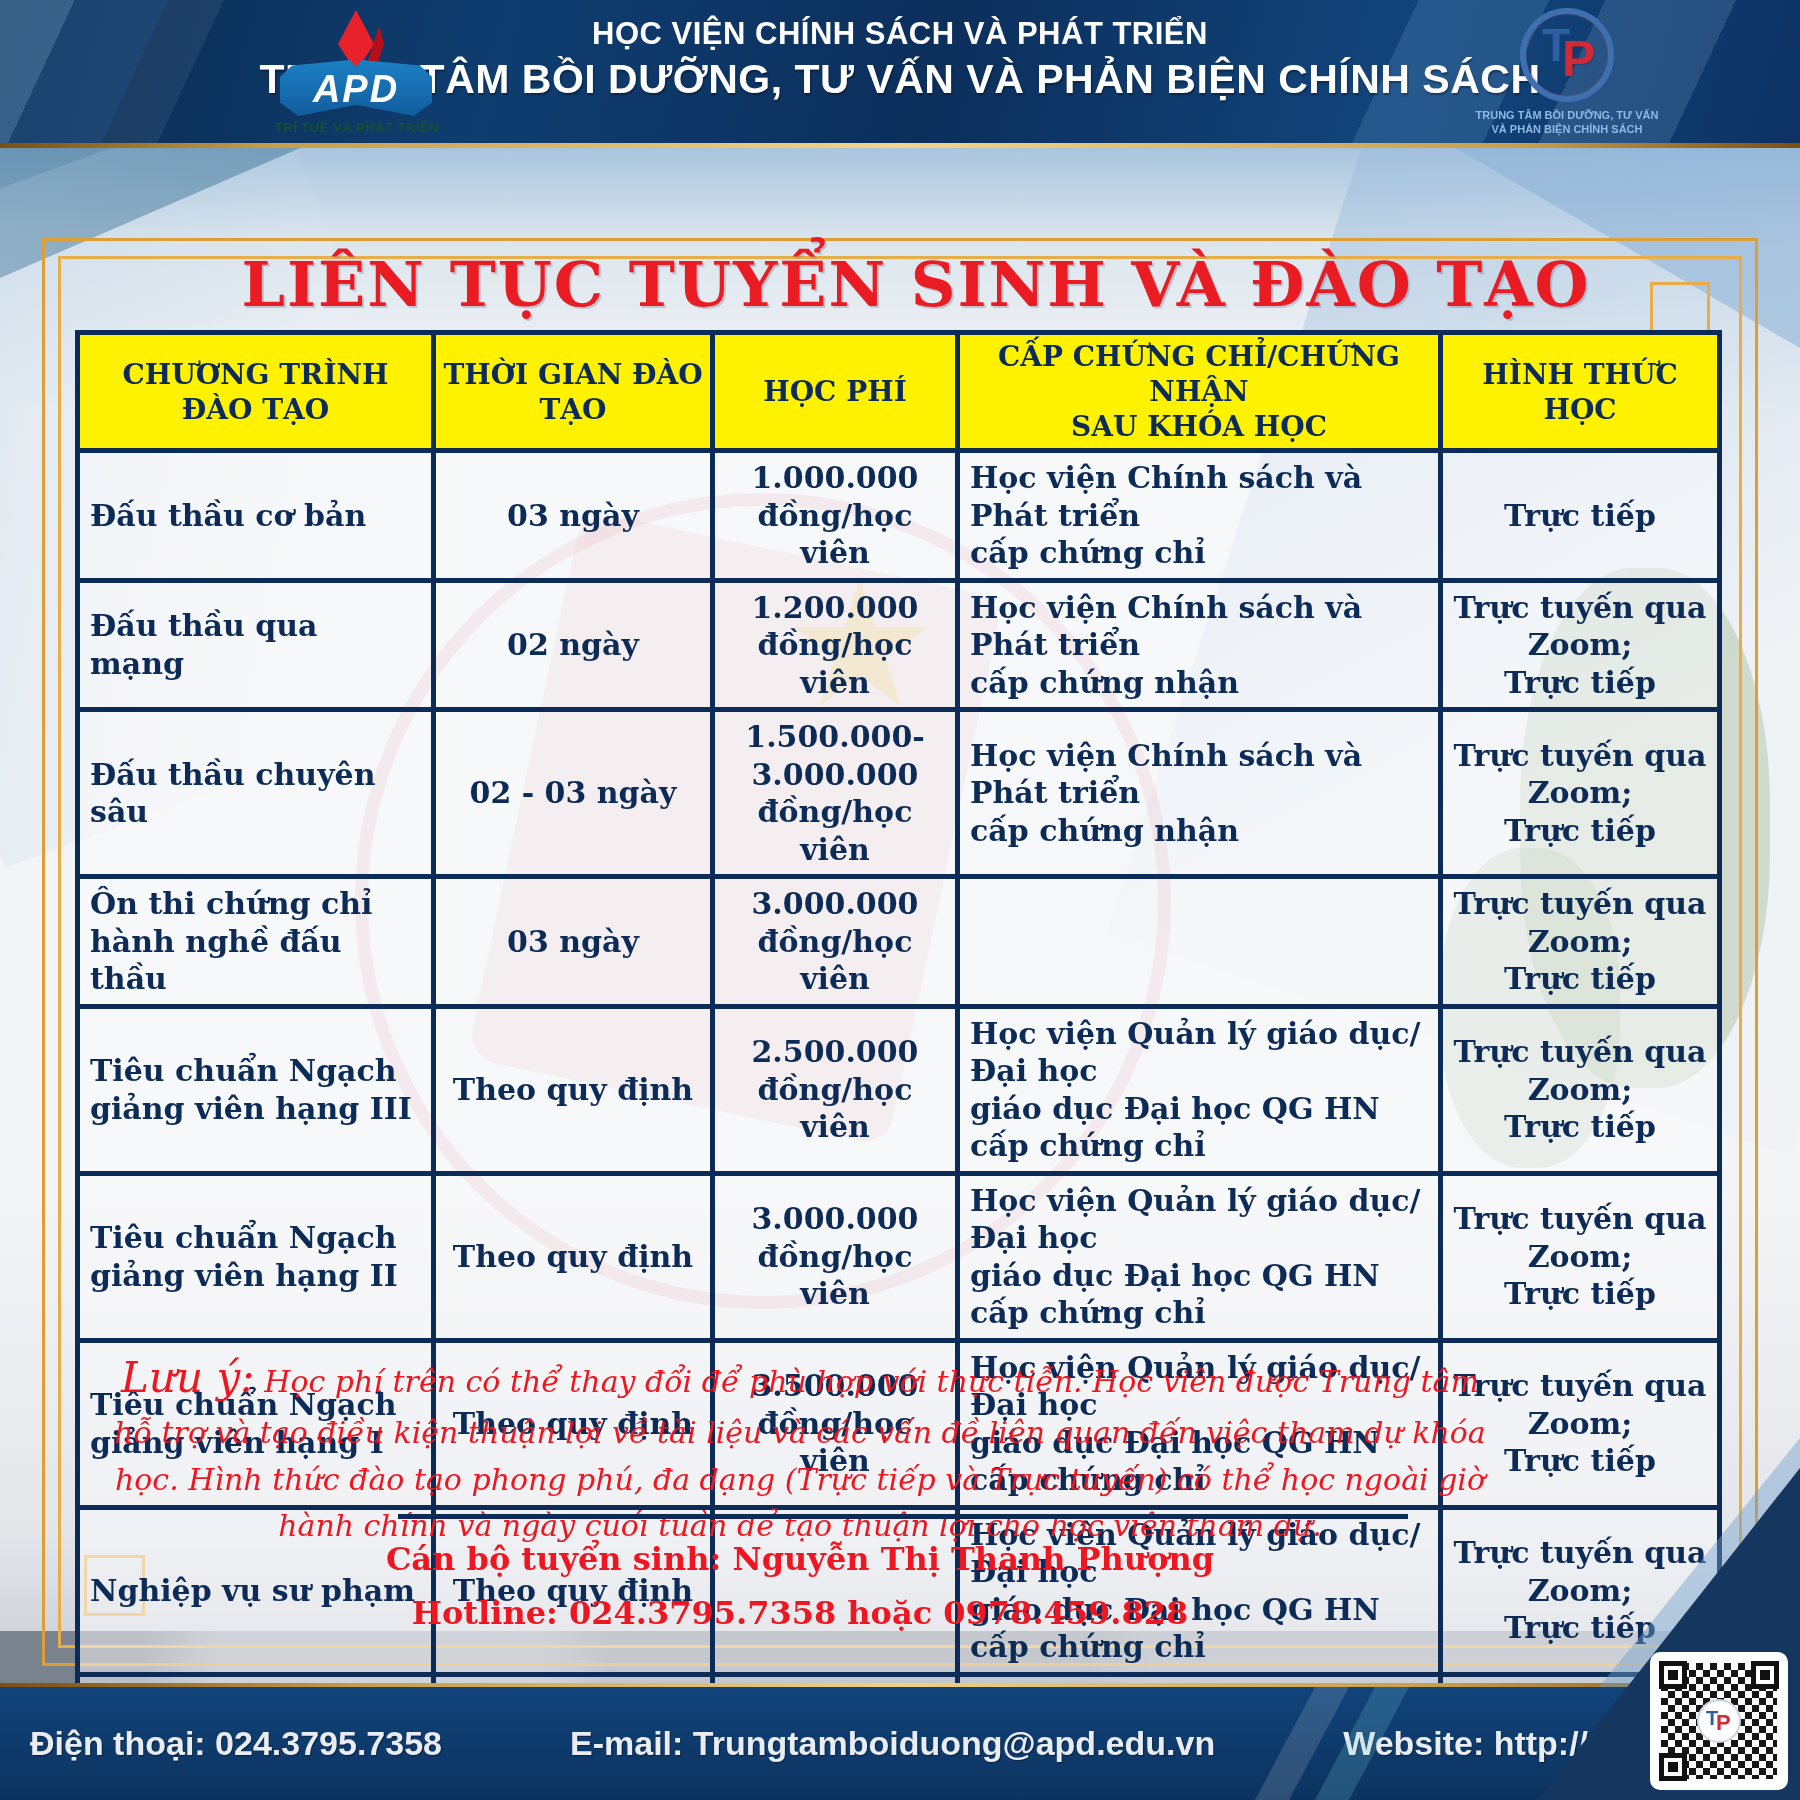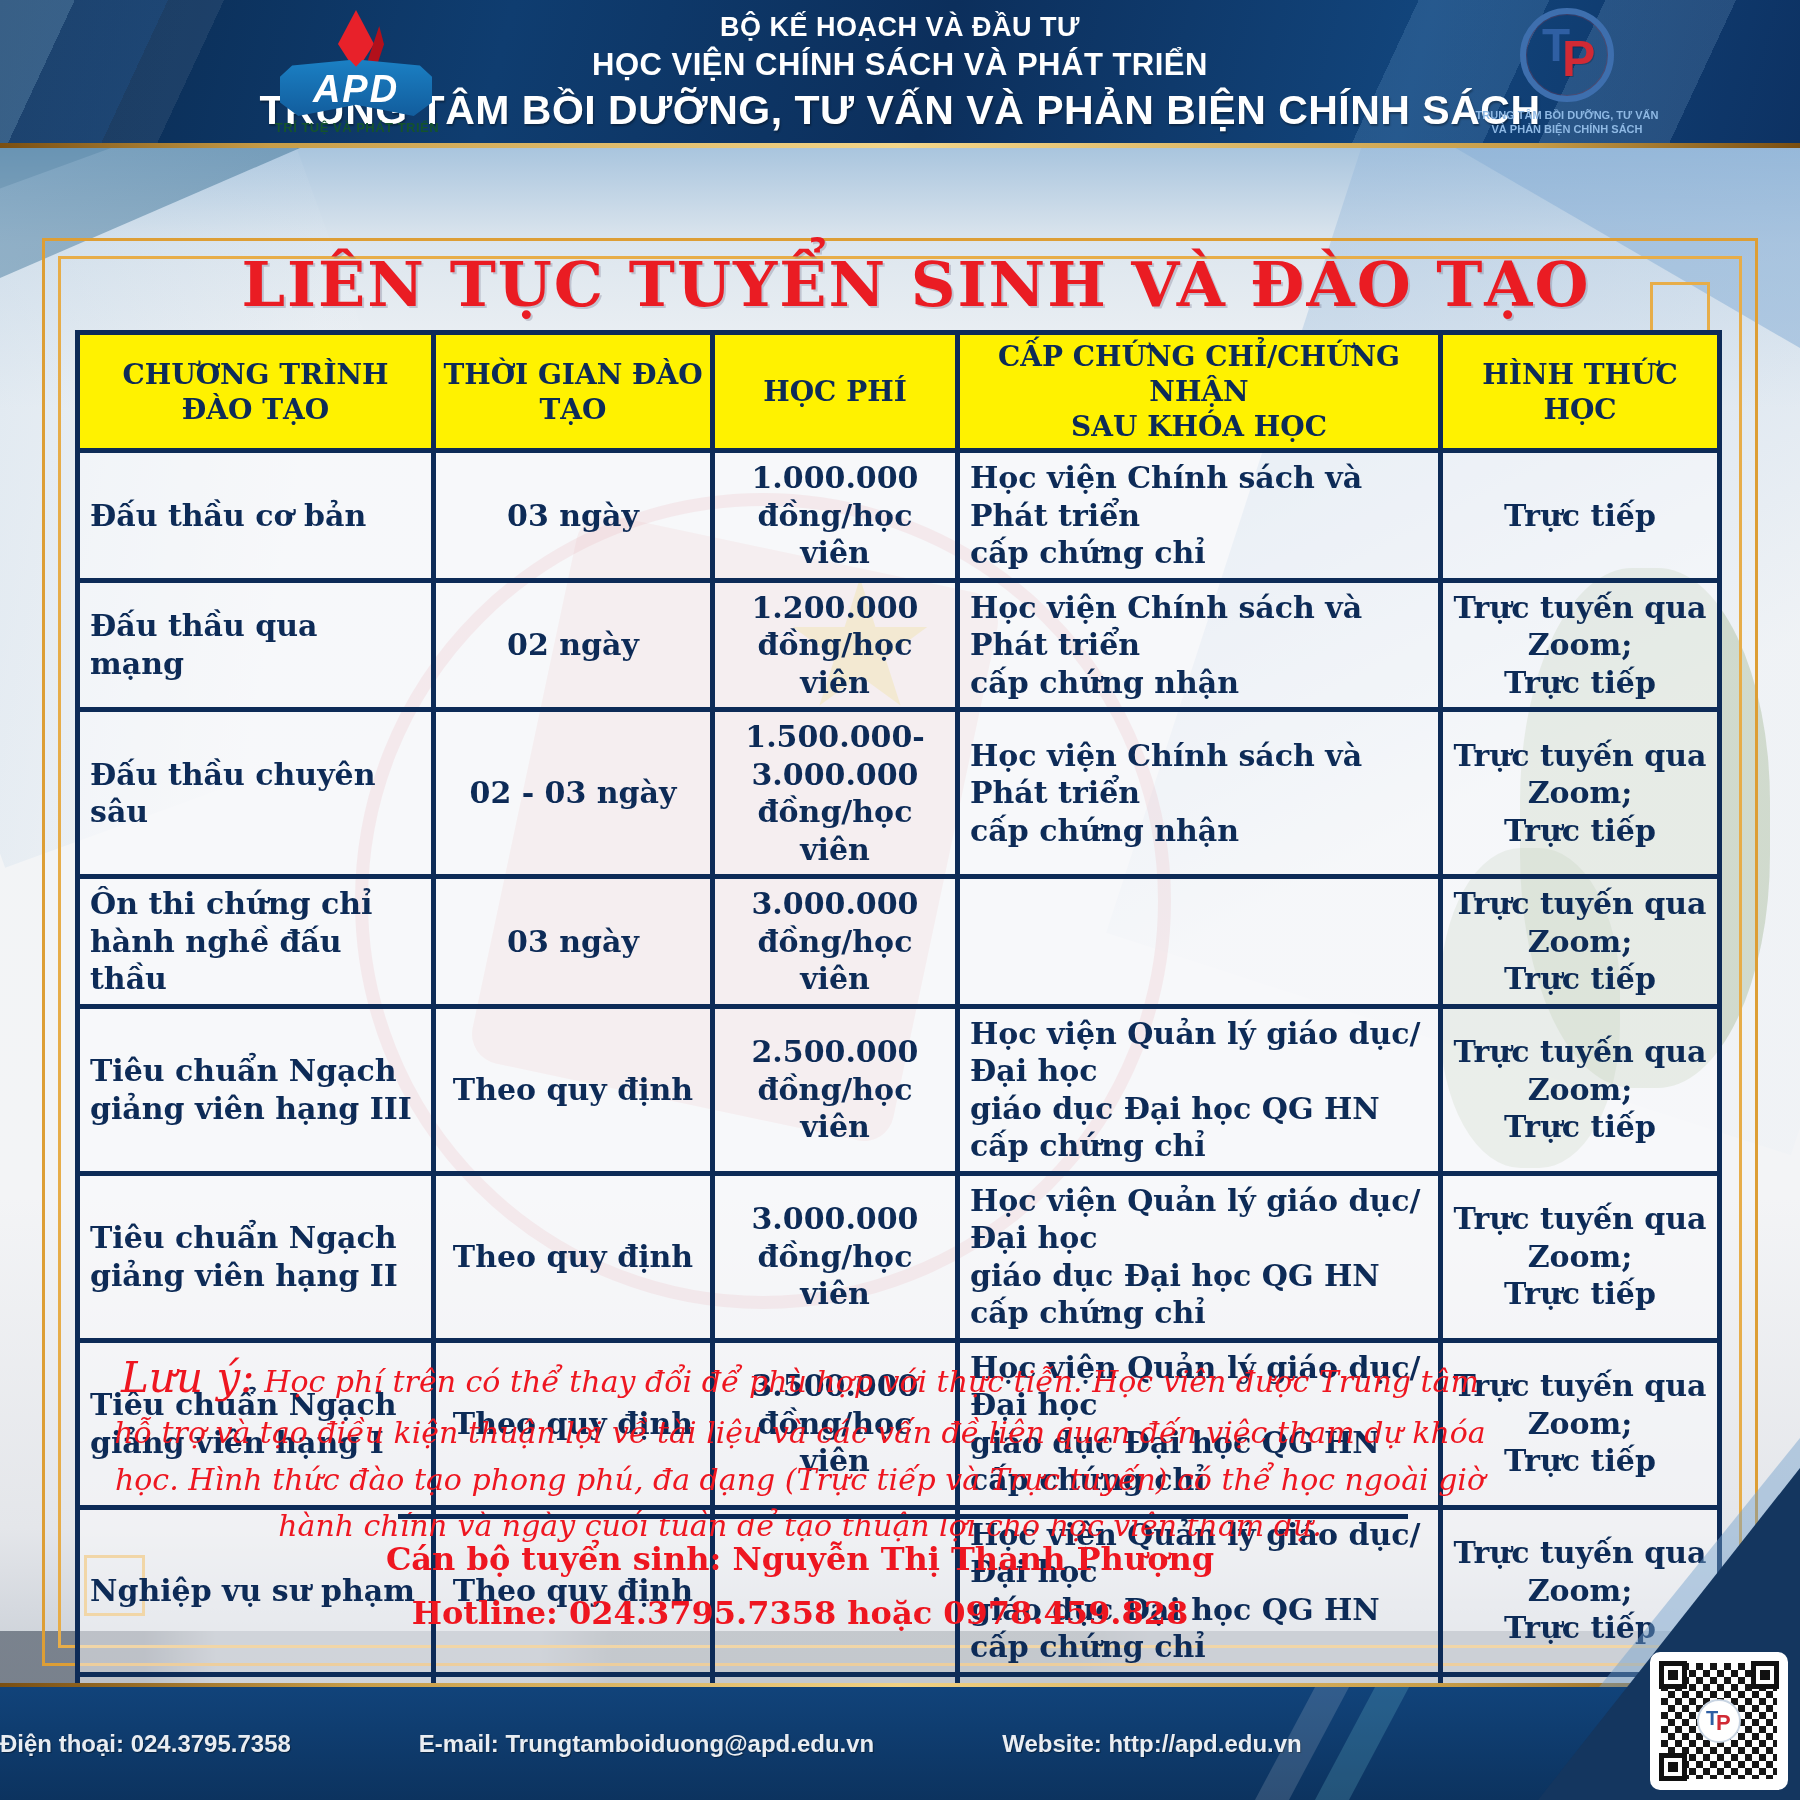--- a/index.html
+++ b/index.html
@@ -100,22 +100,22 @@
     color:#ee1620;font-weight:bold;}
   .contact-heading{font-size:31px;}
   .contact-line2{margin-top:10px;font-size:32px;display:flex;justify-content:center;gap:58px;}
   .contact-hotline{margin-top:16px;font-size:32px;}
 
   
   .footer-goldline{position:absolute;bottom:113px;left:0;width:100%;height:4px;z-index:4;
     background:linear-gradient(90deg,#7a4f12,#c79d48 20%,#f0d184 50%,#c79d48 80%,#7a4f12);}
   .footer{position:absolute;bottom:0;left:0;width:100%;height:113px;z-index:5;
     background:linear-gradient(180deg,#11437a,#0c335f);display:flex;align-items:center;
-    font-family:"Liberation Sans",sans-serif;font-weight:bold;font-size:24px;color:#e9edf2;
-    box-sizing:border-box;gap:128px;text-shadow:1px 1px 1px rgba(0,0,0,.4);}
+    font-family:"Liberation Sans",sans-serif;font-weight:bold;font-size:34px;color:#e9edf2;
+    padding-left:30px;box-sizing:border-box;gap:128px;text-shadow:1px 1px 1px rgba(0,0,0,.4);}
   .footer-slash{position:absolute;top:0;height:113px;width:34px;transform:skewX(-28deg);
     background:rgba(255,255,255,.14);}
   .fs1{left:1285px;} .fs2{left:1345px;background:rgba(120,200,215,.22);}
   .tri-br{position:absolute;right:0;bottom:0;width:262px;height:332px;z-index:6;
     background:#14365f;clip-path:polygon(100% 0,100% 100%,0 100%);}
   .tri-br-edge{position:absolute;right:0;bottom:0;width:292px;height:362px;z-index:5;
     background:rgba(112,160,205,.45);clip-path:polygon(100% 0,100% 100%,0 100%);}
 
   
   .qr{position:absolute;right:12px;bottom:10px;width:138px;height:138px;z-index:7;
@@ -148,21 +148,20 @@
     <div class="green2"></div>
     <div class="photo-bottom"></div>
   </div>
 
   <div class="top-band">
     <div class="streaks"></div>
   </div>
   <div class="gold-sep"></div>
 
   <div class="band-text">
-    <div class="band-line1">BỘ KẾ HOẠCH VÀ ĐẦU TƯ</div>
     <div class="band-line2">HỌC VIỆN CHÍNH SÁCH VÀ PHÁT TRIỂN</div>
     <div class="band-line3">TRUNG TÂM BỒI DƯỠNG, TƯ VẤN VÀ PHẢN BIỆN CHÍNH SÁCH</div>
   </div>
 
   <div class="apd-logo">
     <div class="apd-flame"></div>
     <div class="apd-flame2"></div>
     <div class="apd-book">APD</div>
     <div class="apd-tagline">TRÍ TUỆ VÀ PHÁT TRIỂN</div>
   </div>

